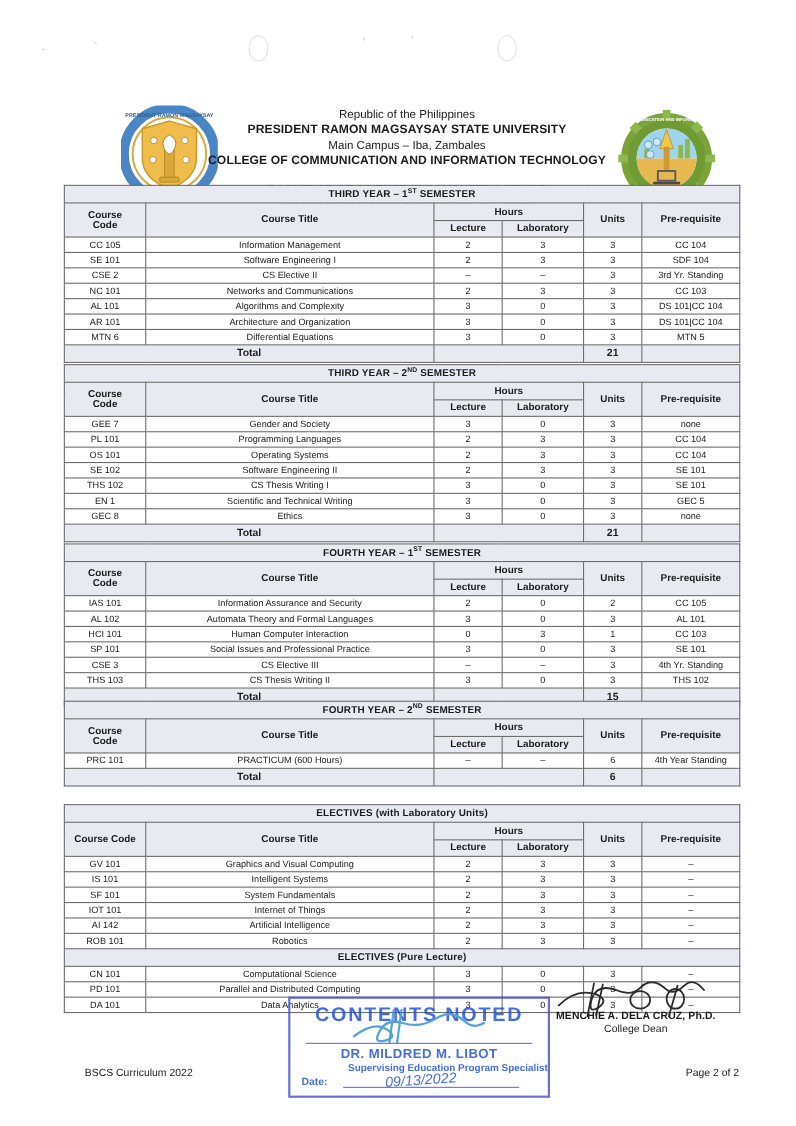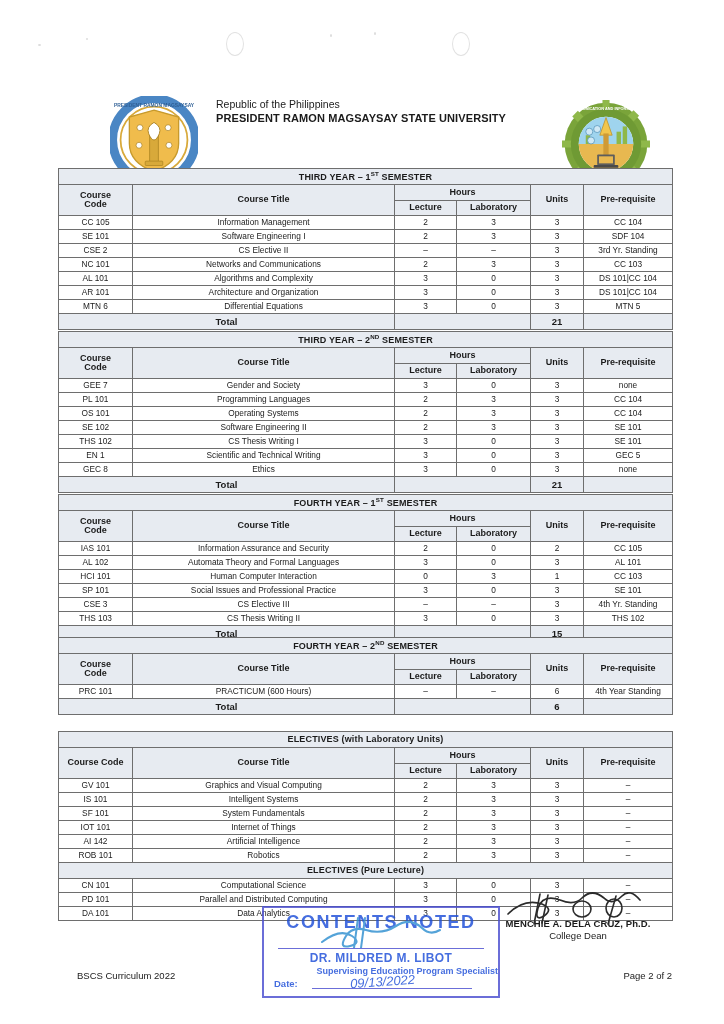--- a/index.html
+++ b/index.html
@@ -15,21 +15,21 @@
   .page{position:absolute;inset:0;}
 
   
   .punch{position:absolute;border:1px solid #e2e2e2;border-radius:50%;width:16px;height:22px;}
   .speck{position:absolute;background:#dcdcdc;border-radius:50%;}
 
   
   .hdr{position:absolute;left:0;right:0;top:44px;height:112px;}
   .seal{position:absolute;left:110px;top:52px;width:88px;height:88px;}
   .ccit{position:absolute;left:562px;top:56px;width:88px;height:88px;}
-  .htext{position:absolute;left:180px;width:380px;top:54px;line-height:1.28;margin-left:36px;}
+  .htext{position:absolute;left:180px;width:380px;top:54px;text-align:center;line-height:1.28;}
   .h-line{font-size:10.5px;}
   .h-bold{font-size:11px;font-weight:bold;letter-spacing:.1px;}
   .h-title{position:absolute;left:180px;width:380px;top:122px;text-align:center;line-height:1.32;}
   .h-title .t1{font-size:10.5px;font-weight:bold;}
   .h-title .t2{font-size:10px;}
 
   
   .tbl{
     position:absolute;
     border-collapse:collapse;
@@ -165,20 +165,22 @@
       <rect x="40" y="62" width="20" height="12" rx="1" fill="#5d5d5d"></rect>
       <rect x="42" y="64" width="16" height="8" fill="#e8b850"></rect>
       <rect x="36" y="74" width="28" height="3" rx="1" fill="#4a4a4a"></rect>
       <text x="50" y="11" font-size="4.4" fill="#ffffff" text-anchor="middle" font-family="Liberation Sans, sans-serif" font-weight="bold">COMMUNICATION AND INFORMATION</text>
       <text x="50" y="92" font-size="4.6" fill="#ffffff" text-anchor="middle" font-family="Liberation Sans, sans-serif" font-weight="bold">SINCE 2004</text>
     </svg>
 
     <div class="htext">
       <div class="h-line">Republic of the Philippines</div>
       <div class="h-bold">PRESIDENT RAMON MAGSAYSAY STATE UNIVERSITY</div>
+      <div class="h-line">Main Campus – Iba, Zambales</div>
+      <div class="h-bold">COLLEGE OF COMMUNICATION AND INFORMATION TECHNOLOGY</div>
     </div>
 
     <div class="h-title">
       <div class="t1">BACHELOR OF SCIENCE IN COMPUTER SCIENCE</div>
       <div class="t2">(Revised on 2022 based from CMO No. 25, s. 2015)</div>
     </div>
   </div>
 
   <div id="tables-host">
       <table class="tbl" style="top:168px">

